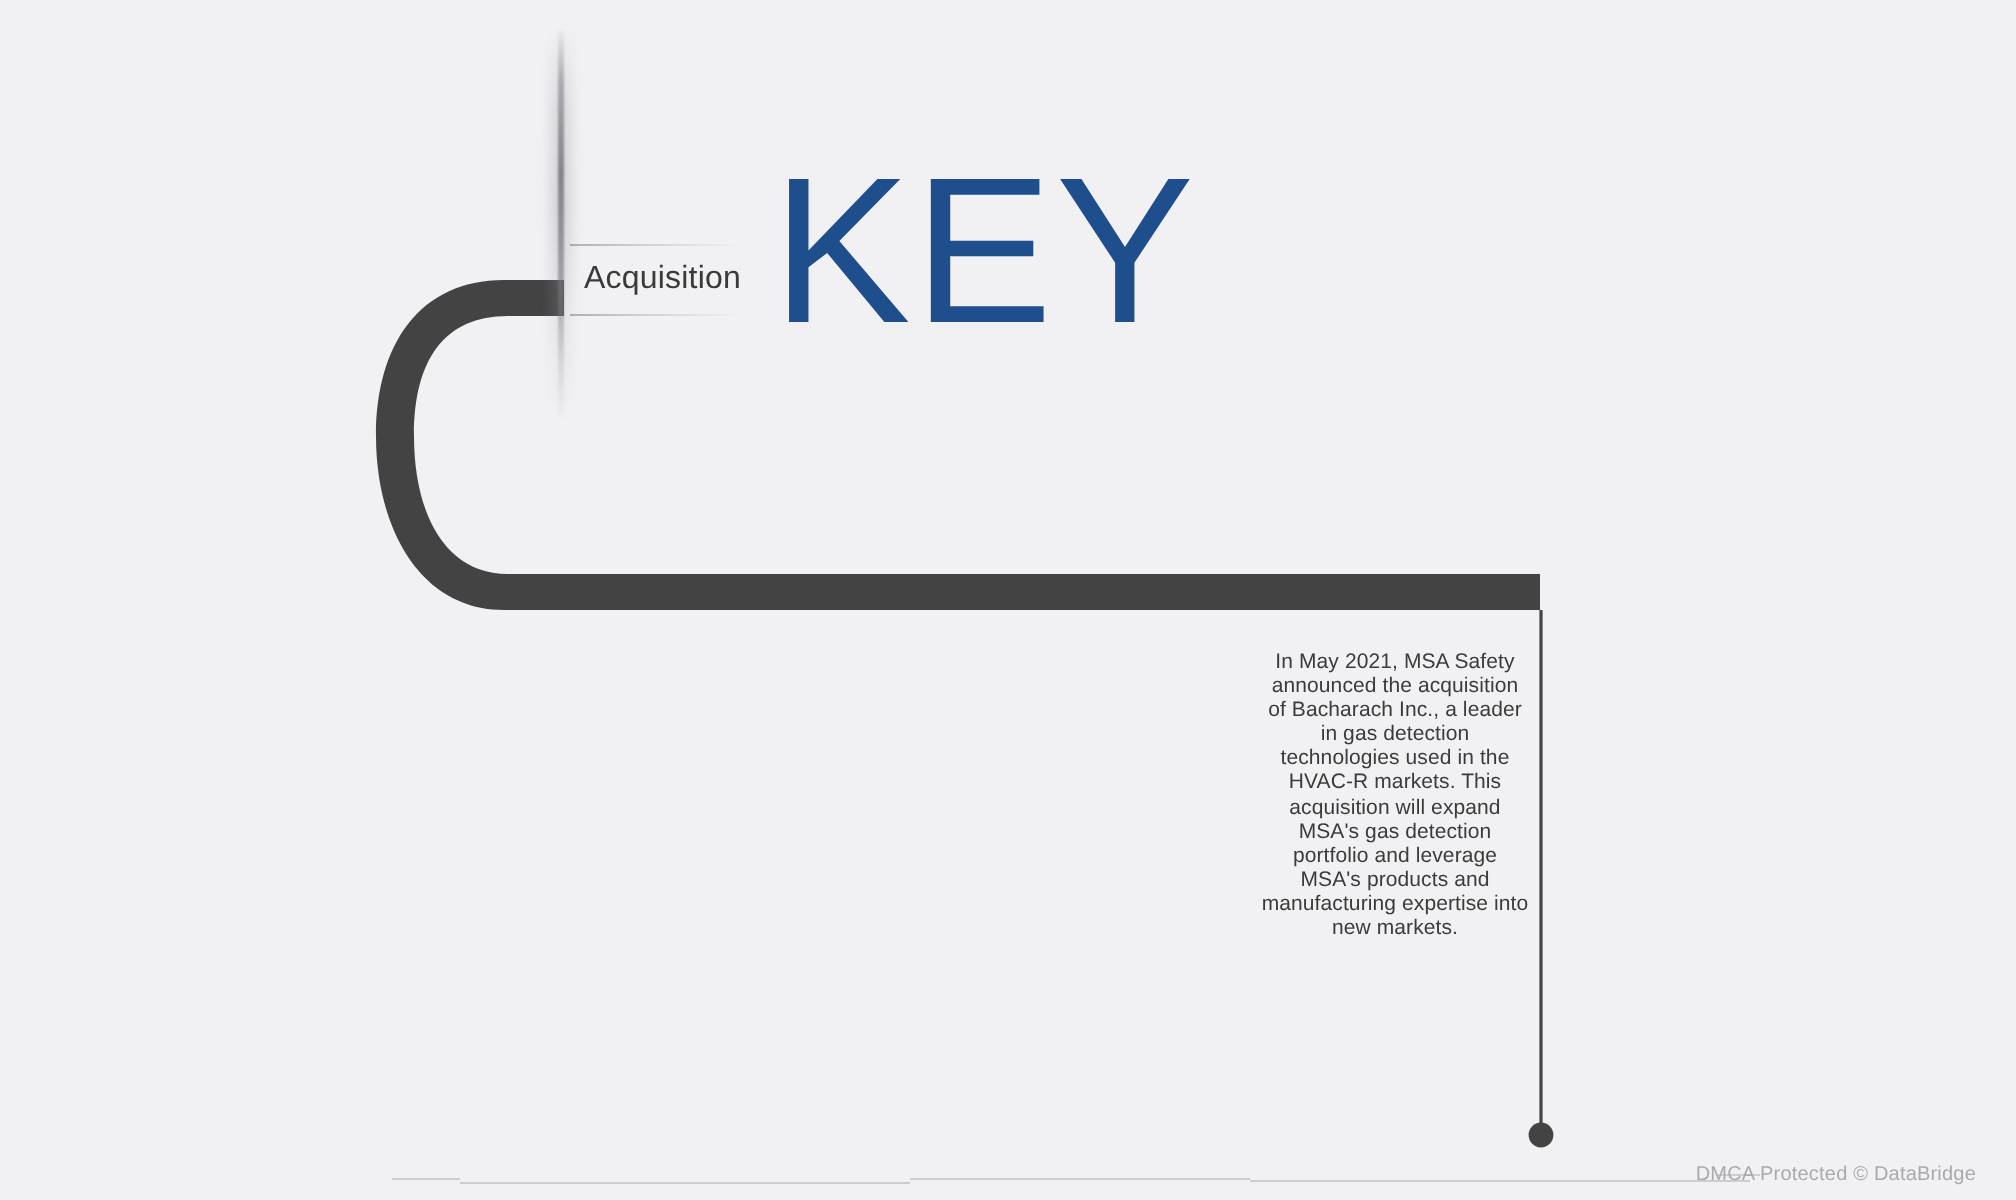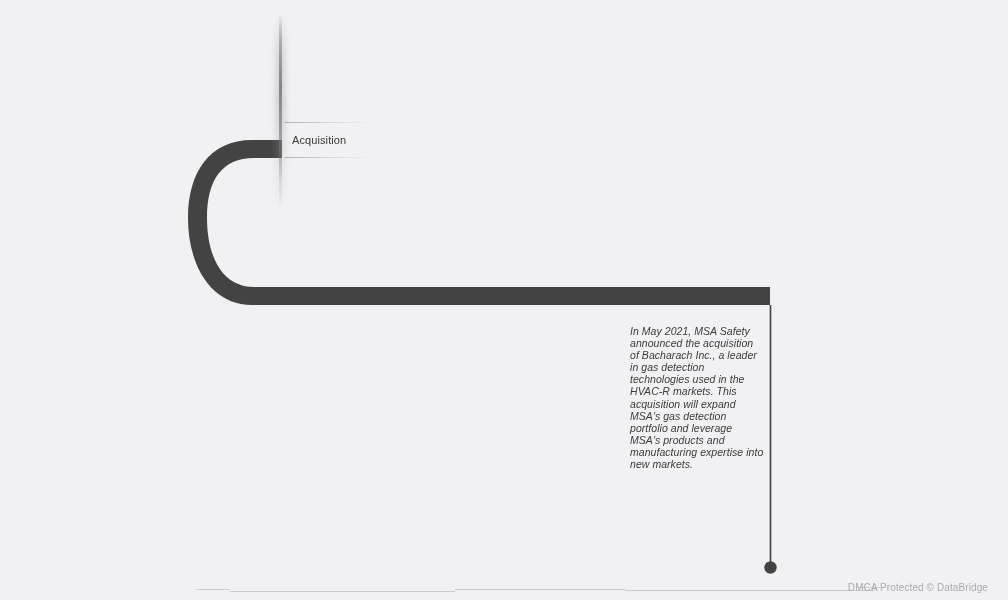--- a/index.html
+++ b/index.html
@@ -83,21 +83,21 @@
         rgba(120,120,128,0.55) 0%,
         rgba(150,150,158,0.35) 45%,
         rgba(200,200,206,0.05) 100%);
   }
   .label-rule.top { top: 0; }
   .label-rule.bottom { bottom: 0; }
   .label-text {
     position: absolute;
     left: 9px;
     top: 11px;
-    font-size: 11px;
+    font-size: 16px;
     line-height: 14px;
     color: #3a3a3a;
     letter-spacing: 0.1px;
     white-space: nowrap;
     font-family: "Liberation Sans", sans-serif;
   }
 
   
   .title-block {
     position: absolute;
@@ -122,27 +122,26 @@
     margin-top: 4px;
     font-family: "Liberation Sans", sans-serif;
   }
 
   
   .body-text {
     position: absolute;
     left: 630px;
     top: 325px;
     width: 135px;
-    text-align: left;
+    text-align: center;
     font-size: 10.5px;
     line-height: 12.1px;
     color: #3b3b3b;
     font-family: "Liberation Sans", sans-serif;
     letter-spacing: 0.05px;
-    font-style: italic;
   }
 
   
   .footer-rule {
     position: absolute;
     height: 1px;
     background: rgba(160,160,168,0.45);
   }
   .fr-a { left: 196px;  top: 589px; width: 34px; }
   .fr-b { left: 230px;  top: 591px; width: 225px; }
@@ -191,20 +190,21 @@
 
   <div class="vline-soft"></div>
 
   <div class="label-box">
     <div class="label-rule top"></div>
     <div class="label-text">Acquisition</div>
     <div class="label-rule bottom"></div>
   </div>
 
   <div class="title-block">
+    <div class="title-main">KEY</div>
   </div>
 
   <div class="body-text">In May 2021, MSA Safety announced the acquisition of Bacharach Inc., a leader in gas detection technologies used in the HVAC-R markets. This acquisition will expand MSA's gas detection portfolio and leverage MSA's products and manufacturing expertise into new markets.</div>
 
   <div class="footer-rule fr-a"></div>
   <div class="footer-rule fr-b"></div>
   <div class="footer-rule fr-c"></div>
   <div class="footer-rule fr-d"></div>
   <div class="footer-rule fr-e"></div>
 

